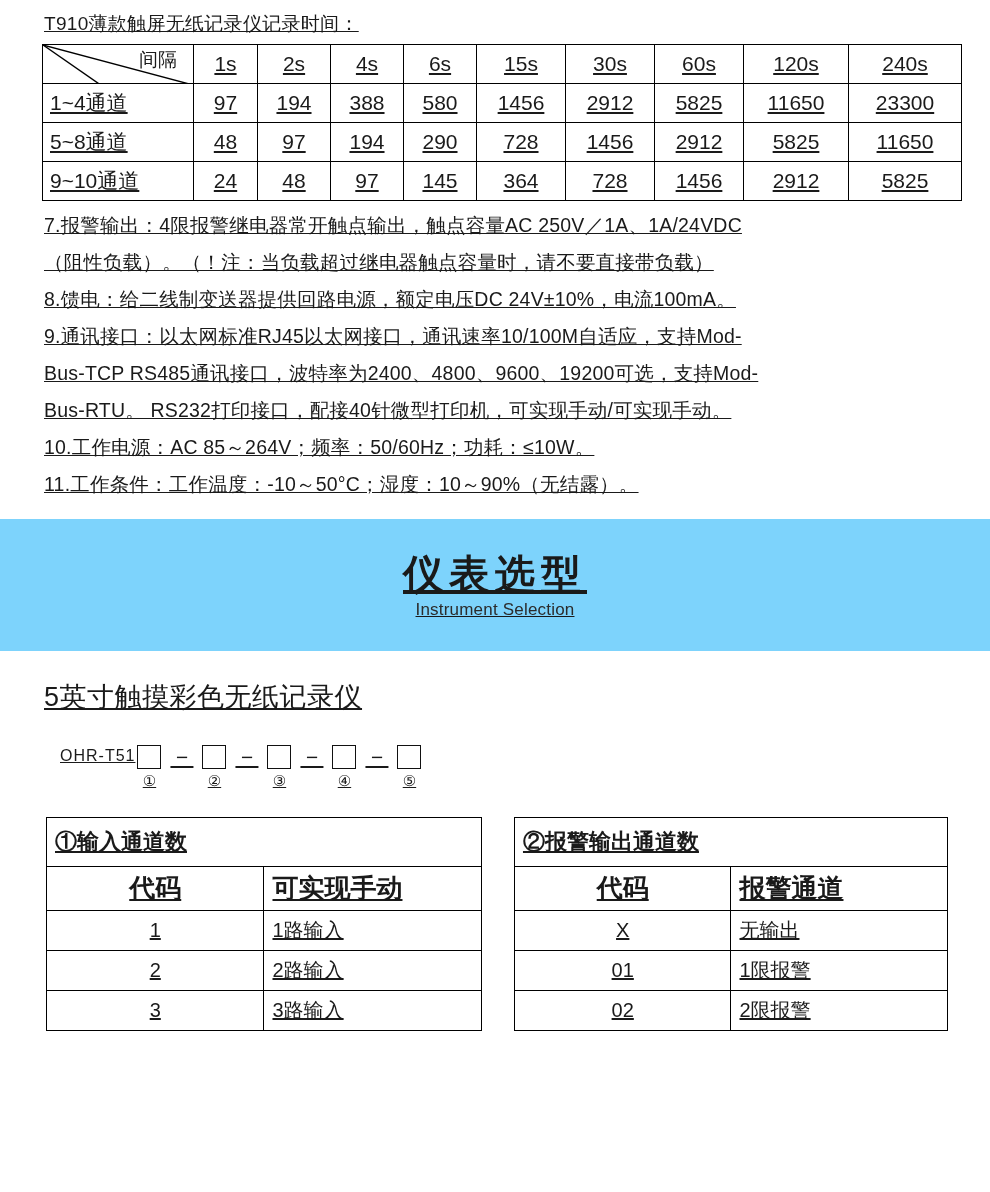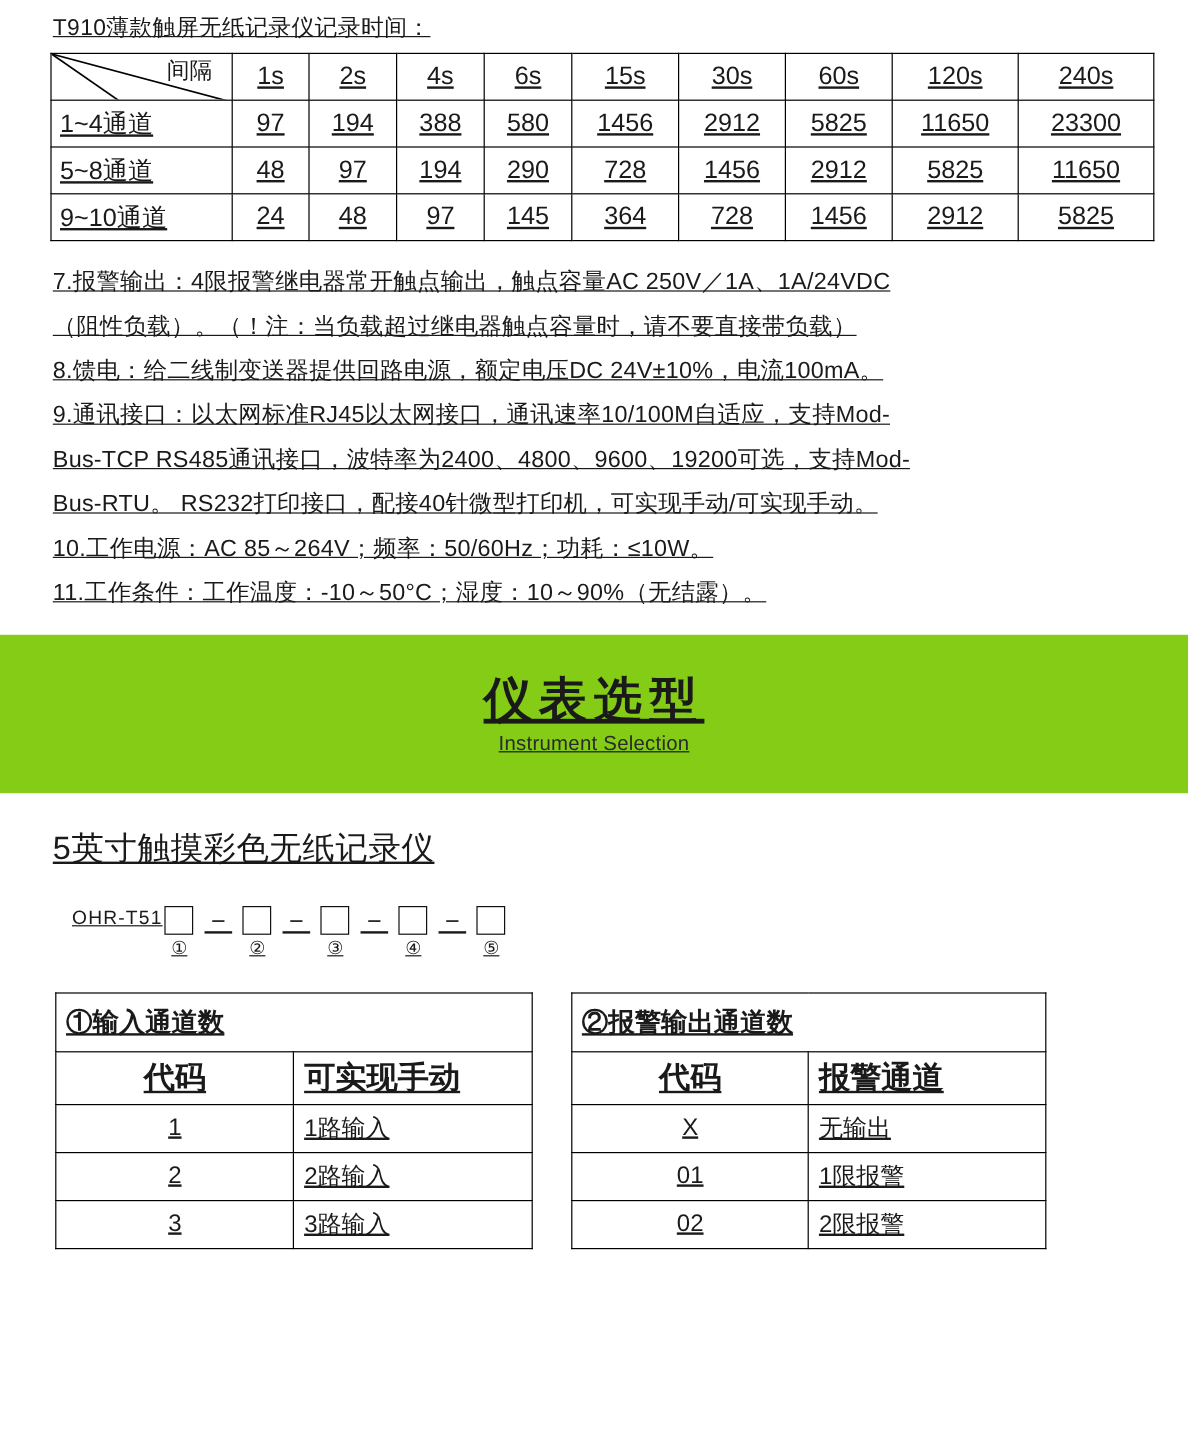--- a/index.html
+++ b/index.html
@@ -74,34 +74,34 @@
   .c-4s   { width: 68px; }
   .c-6s   { width: 68px; }
   .c-15s  { width: 84px; }
   .c-30s  { width: 84px; }
   .c-60s  { width: 84px; }
   .c-120s { width: 100px; }
   .c-240s { width: 108px; }
 
   
   .paras {
-    margin-top: 16px;
+    margin-top: 6px;
     padding: 0 48px 0 44px;
   }
   .paras p {
     margin: 0;
     font-size: 19.5px;
     line-height: 37px;
     letter-spacing: 0.2px;
   }
 
   
   .banner {
     margin-top: 16px;
-    background: #84cc16;
+    background: #7dd3fc;
     height: 132px;
     display: flex;
     flex-direction: column;
     align-items: center;
     justify-content: center;
   }
   .banner-cn {
     font-size: 40px;
     font-weight: bold;
     letter-spacing: 6px;
@@ -157,21 +157,21 @@
     font-size: 23px;
     line-height: 30px;
     margin: 0 7px;
   }
 
   
   .sel-wrap {
     display: flex;
     margin-top: 22px;
     margin-left: 2px;
-    width: 826px;
+    width: 902px;
   }
   table.sel {
     border-collapse: collapse;
     table-layout: fixed;
   }
   table.sel.left  { width: 452px; }
   table.sel.right { width: 450px; border-left: none; margin-left: 32px; }
   table.sel td {
     border: 1.6px solid #000;
     font-size: 20px;

